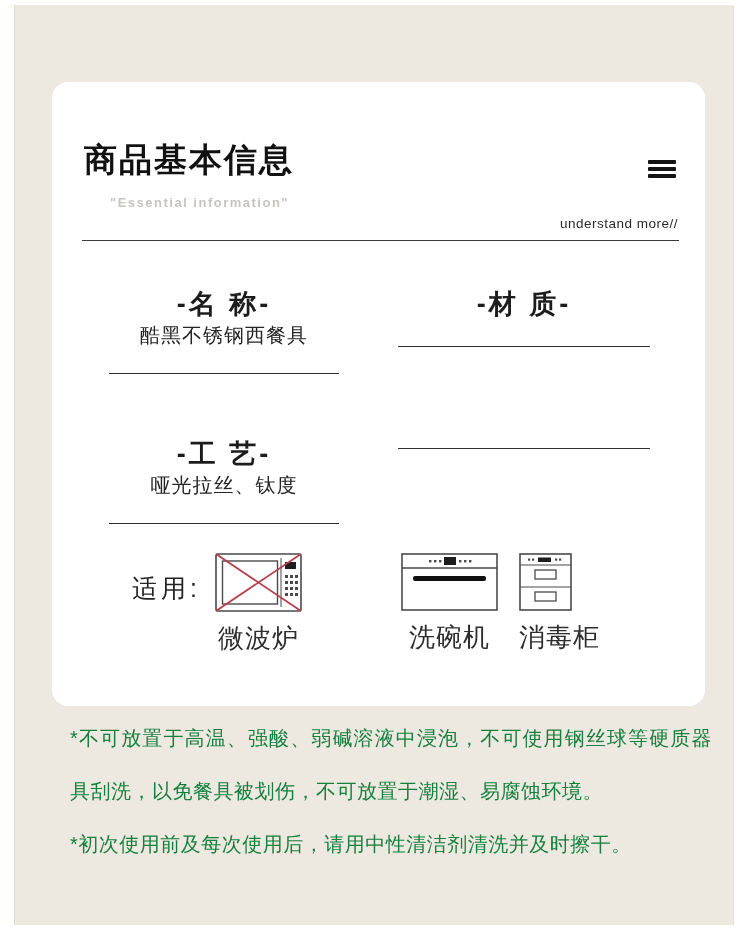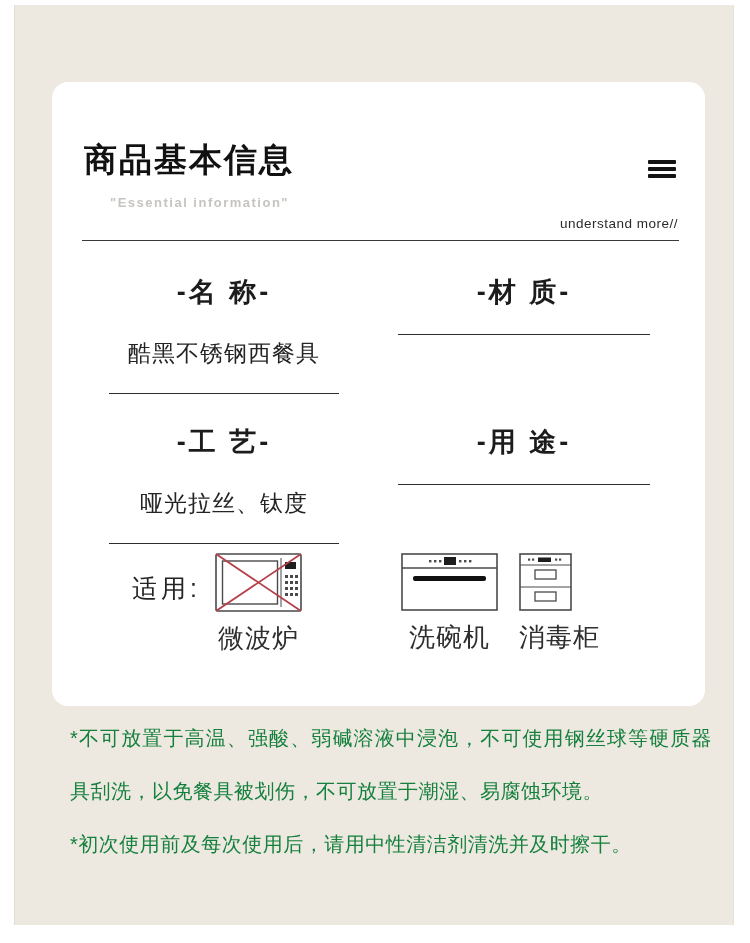--- a/index.html
+++ b/index.html
@@ -81,25 +81,26 @@
     position: absolute;
     width: 300px;
     text-align: center;
   }
   .spec .spec-label {
     display: block;
     font-size: 27px;
     font-weight: 600;
     letter-spacing: 3px;
     color: #1c1c1c;
+    margin-top: 12px;
   }
   .spec .spec-value {
     display: block;
-    margin-top: 28px;
-    font-size: 23px;
+    margin-top: 0;
+    font-size: 20px;
     letter-spacing: 1px;
     color: #242424;
     white-space: nowrap;
   }
   .spec .spec-rule {
     margin: 24px auto 0;
     width: 230px;
     border-top: 1.5px solid #2e2e2e;
   }
   .spec.c1 { left: 22px; }
@@ -177,21 +178,20 @@
     <div class="spec r1 c2">
       <span class="spec-label">-材 质-</span>
       <div class="spec-rule"></div>
     </div>
     <div class="spec r2 c1">
       <span class="spec-label">-工 艺-</span>
       <span class="spec-value">哑光拉丝、钛度</span>
       <div class="spec-rule"></div>
     </div>
     <div class="spec r2 c2">
-      <span class="spec-label">-用 途-</span>
       <div class="spec-rule"></div>
     </div>
 
     <div class="applicable-label">适用:</div>
 
     <div class="appliance app-1">
       <svg class="art" width="87" height="59" viewBox="0 0 87 59">
         <rect x="1" y="1" width="85" height="57" rx="2" fill="none" stroke="#4a4a4a" stroke-width="1.6"></rect>
         <rect x="7.5" y="8" width="55" height="43" fill="none" stroke="#4a4a4a" stroke-width="1.4"></rect>
         <line x1="66" y1="5" x2="66" y2="54" stroke="#4a4a4a" stroke-width="1"></line>

